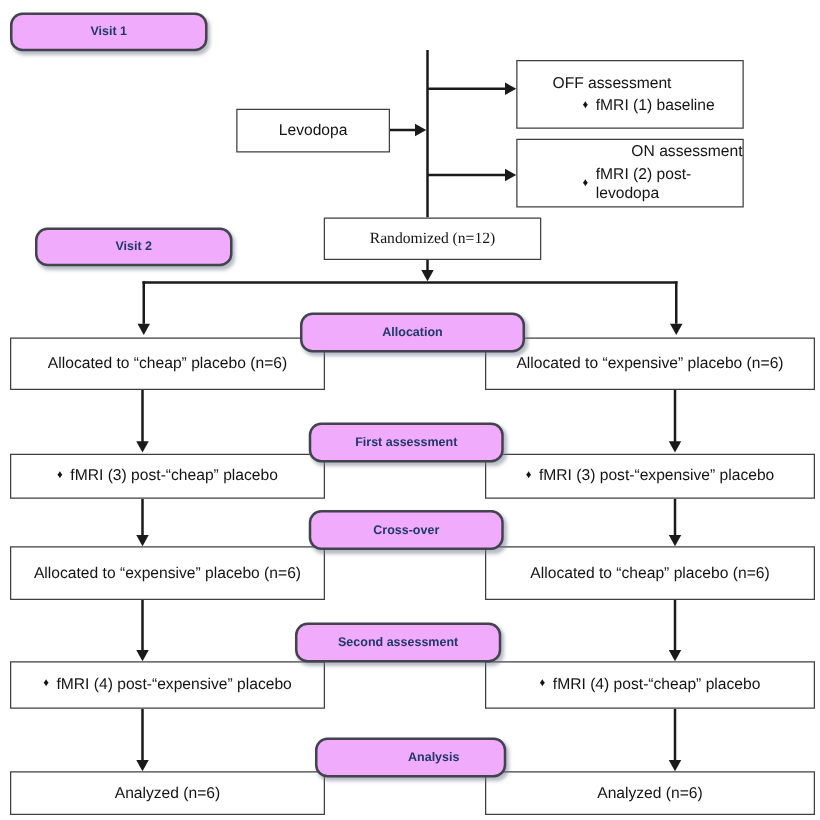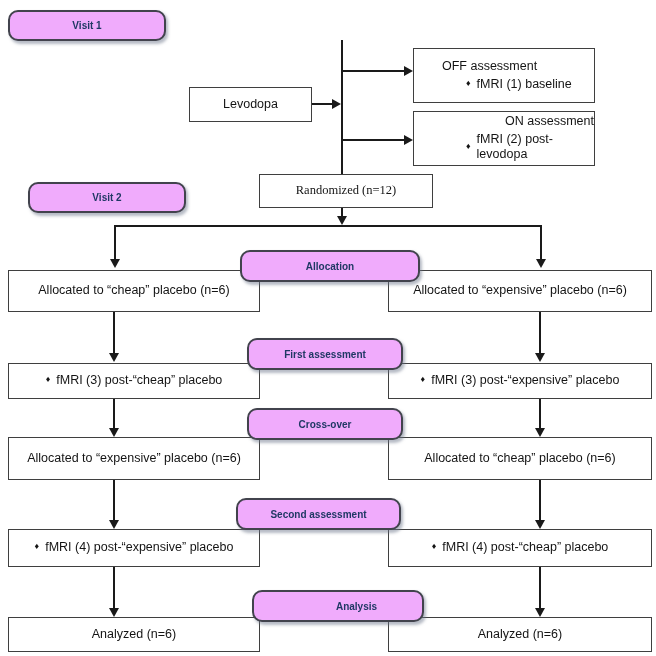--- a/index.html
+++ b/index.html
@@ -83,21 +83,21 @@
   <div class="hline" style="left:114px;top:225px;width:428px;"></div>
   <div class="vline" style="left:114px;top:225px;height:34px;"></div>
   <div class="arrow-down" style="left:110px;top:259px;"></div>
   <div class="vline" style="left:540px;top:225px;height:34px;"></div>
   <div class="arrow-down" style="left:536px;top:259px;"></div>
 
   <div class="stage-label" style="left:240px;top:250px;width:180px;height:32px;">Allocation</div>
   <div class="stage-label" style="left:247px;top:338px;width:156px;height:32px;">First assessment</div>
   <div class="stage-label" style="left:247px;top:408px;width:156px;height:32px;">Cross-over</div>
   <div class="stage-label" style="left:236px;top:498px;width:165px;height:32px;">Second assessment</div>
-  <div class="stage-label" style="left:252px;top:590px;width:172px;height:32px;padding-left:37px;">Analysis</div>
+  <div class="stage-label" style="left:252px;top:590px;width:153px;height:32px;padding-left:37px;">Analysis</div>
 
   <div class="box" style="left:8px;top:270px;width:252px;height:42px;">Allocated to “cheap” placebo (n=6)</div>
   <div class="box" style="left:388px;top:270px;width:264px;height:42px;">Allocated to “expensive” placebo (n=6)</div>
 
   <div class="vline" style="left:113px;top:312px;height:42px;"></div>
   <div class="arrow-down" style="left:109px;top:353px;"></div>
   <div class="vline" style="left:539px;top:312px;height:42px;"></div>
   <div class="arrow-down" style="left:535px;top:353px;"></div>
 
   <div class="box" style="left:8px;top:363px;width:252px;height:36px;">

